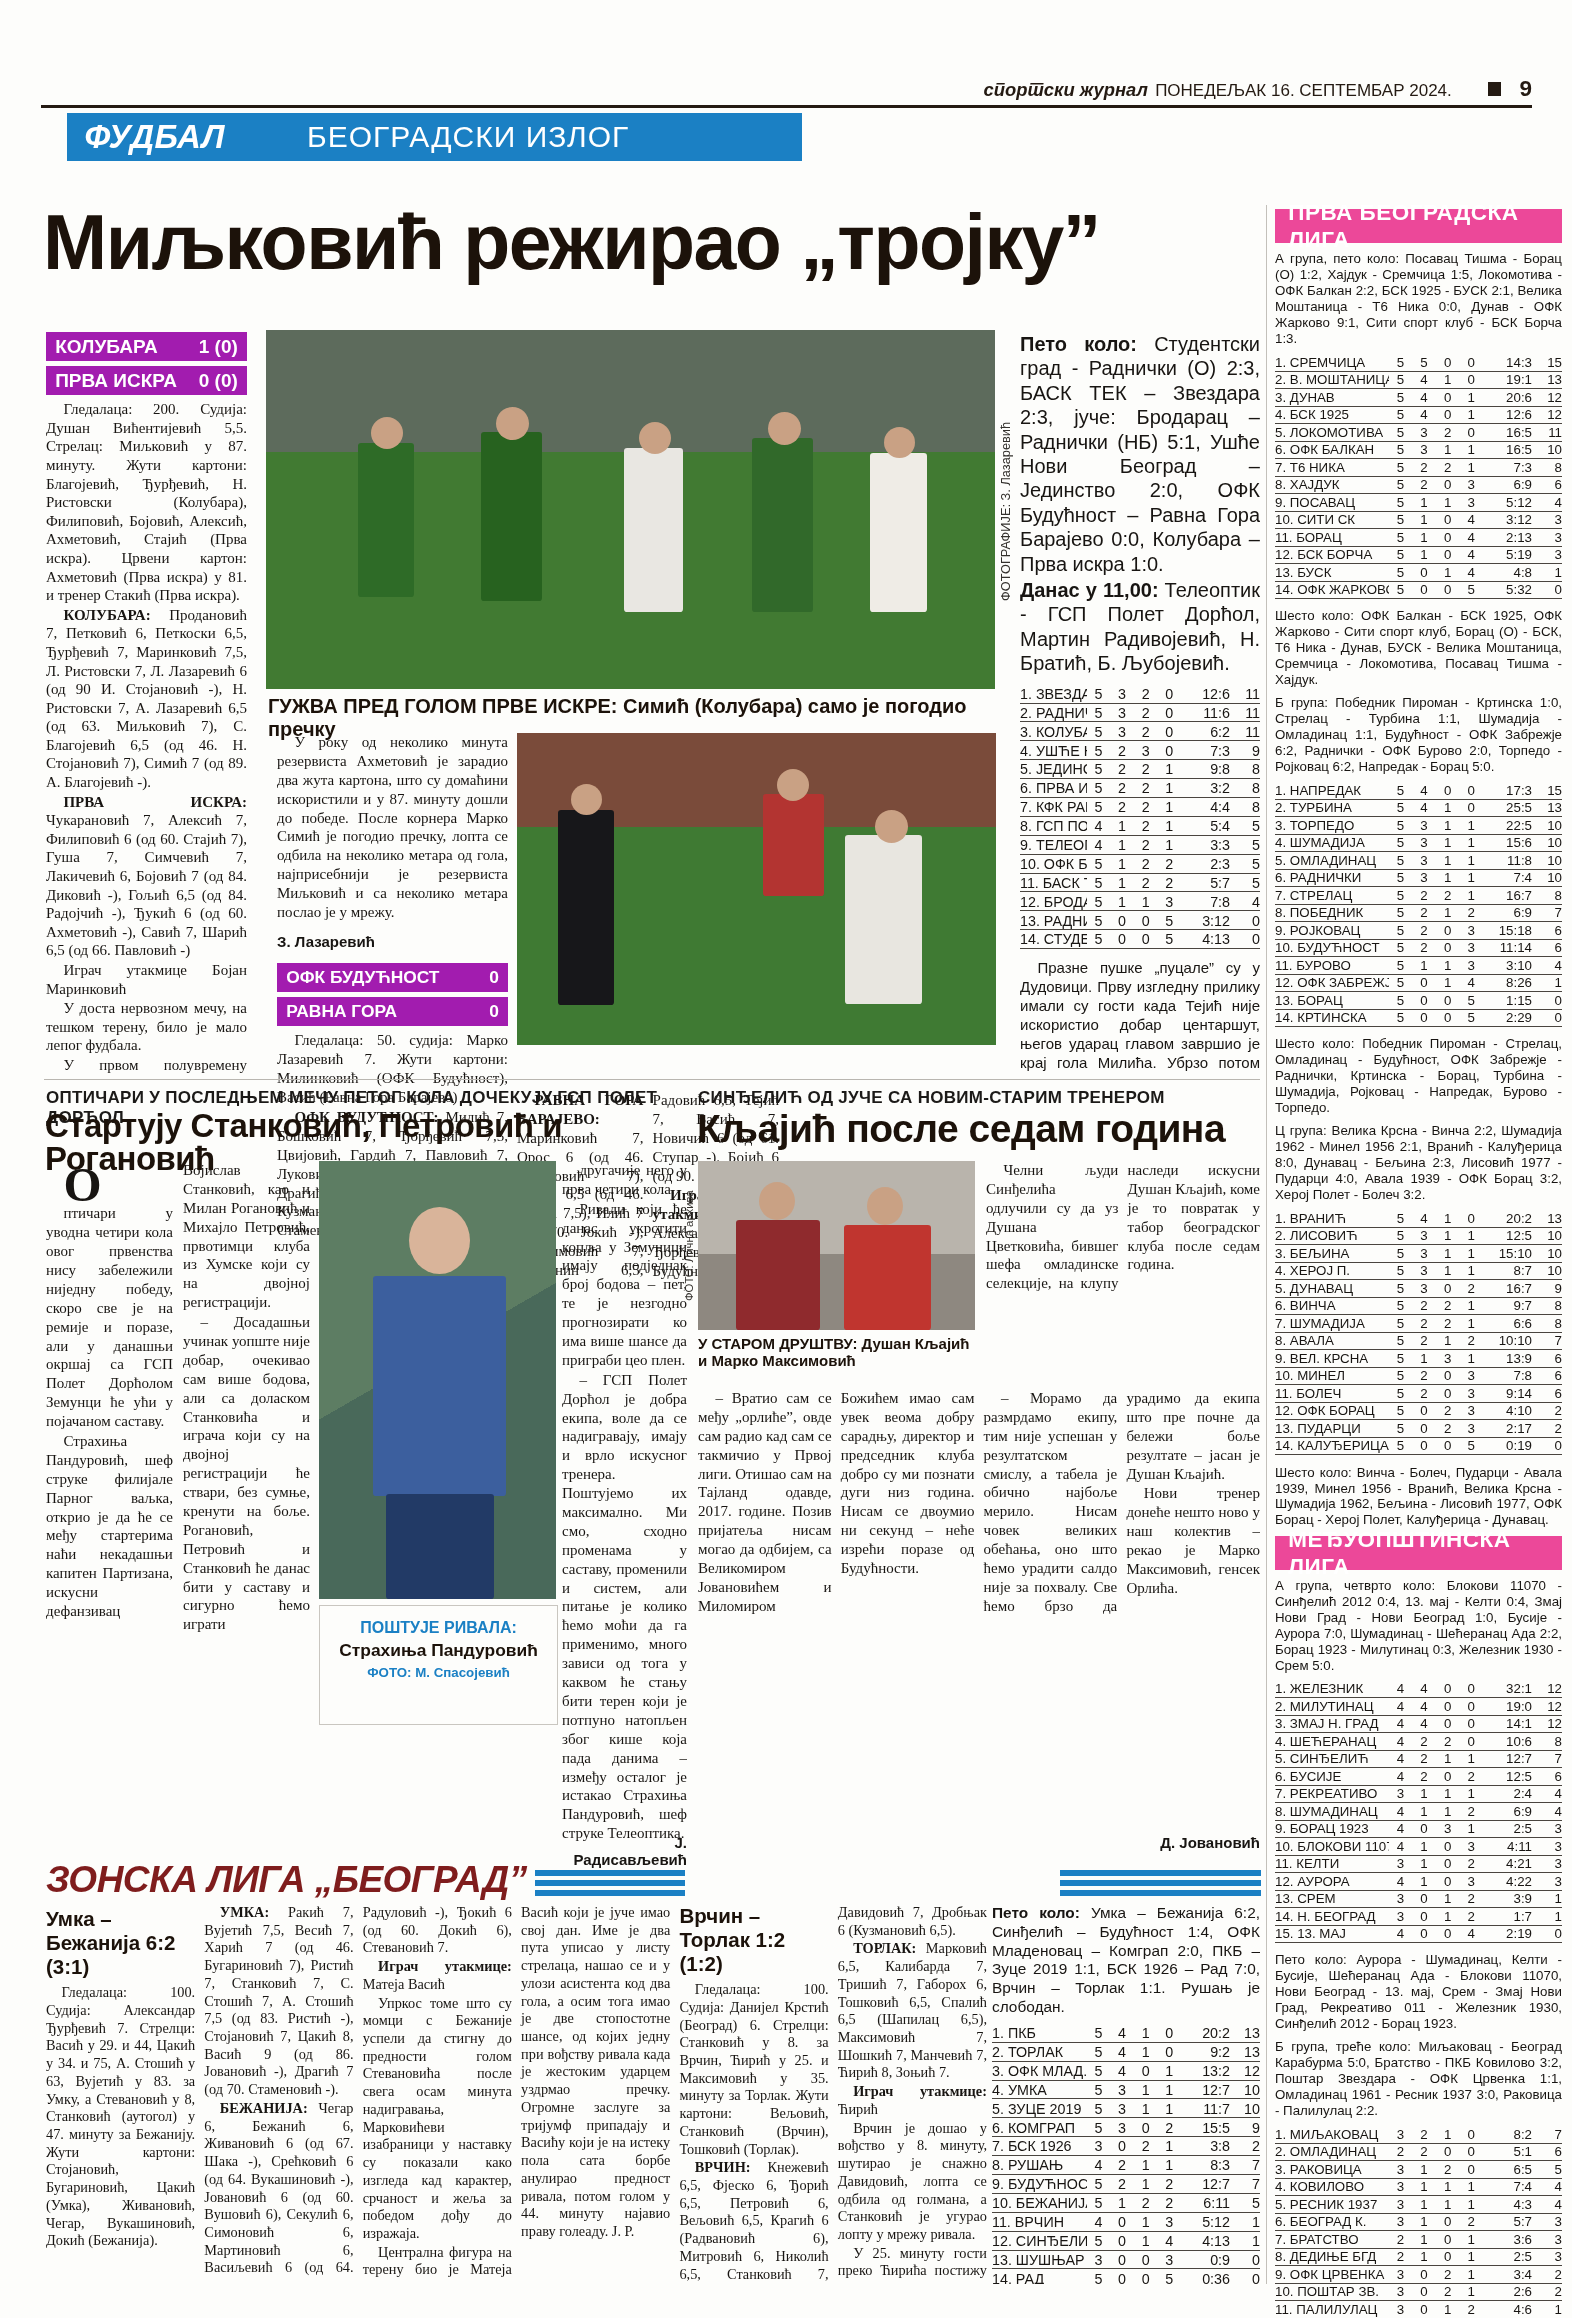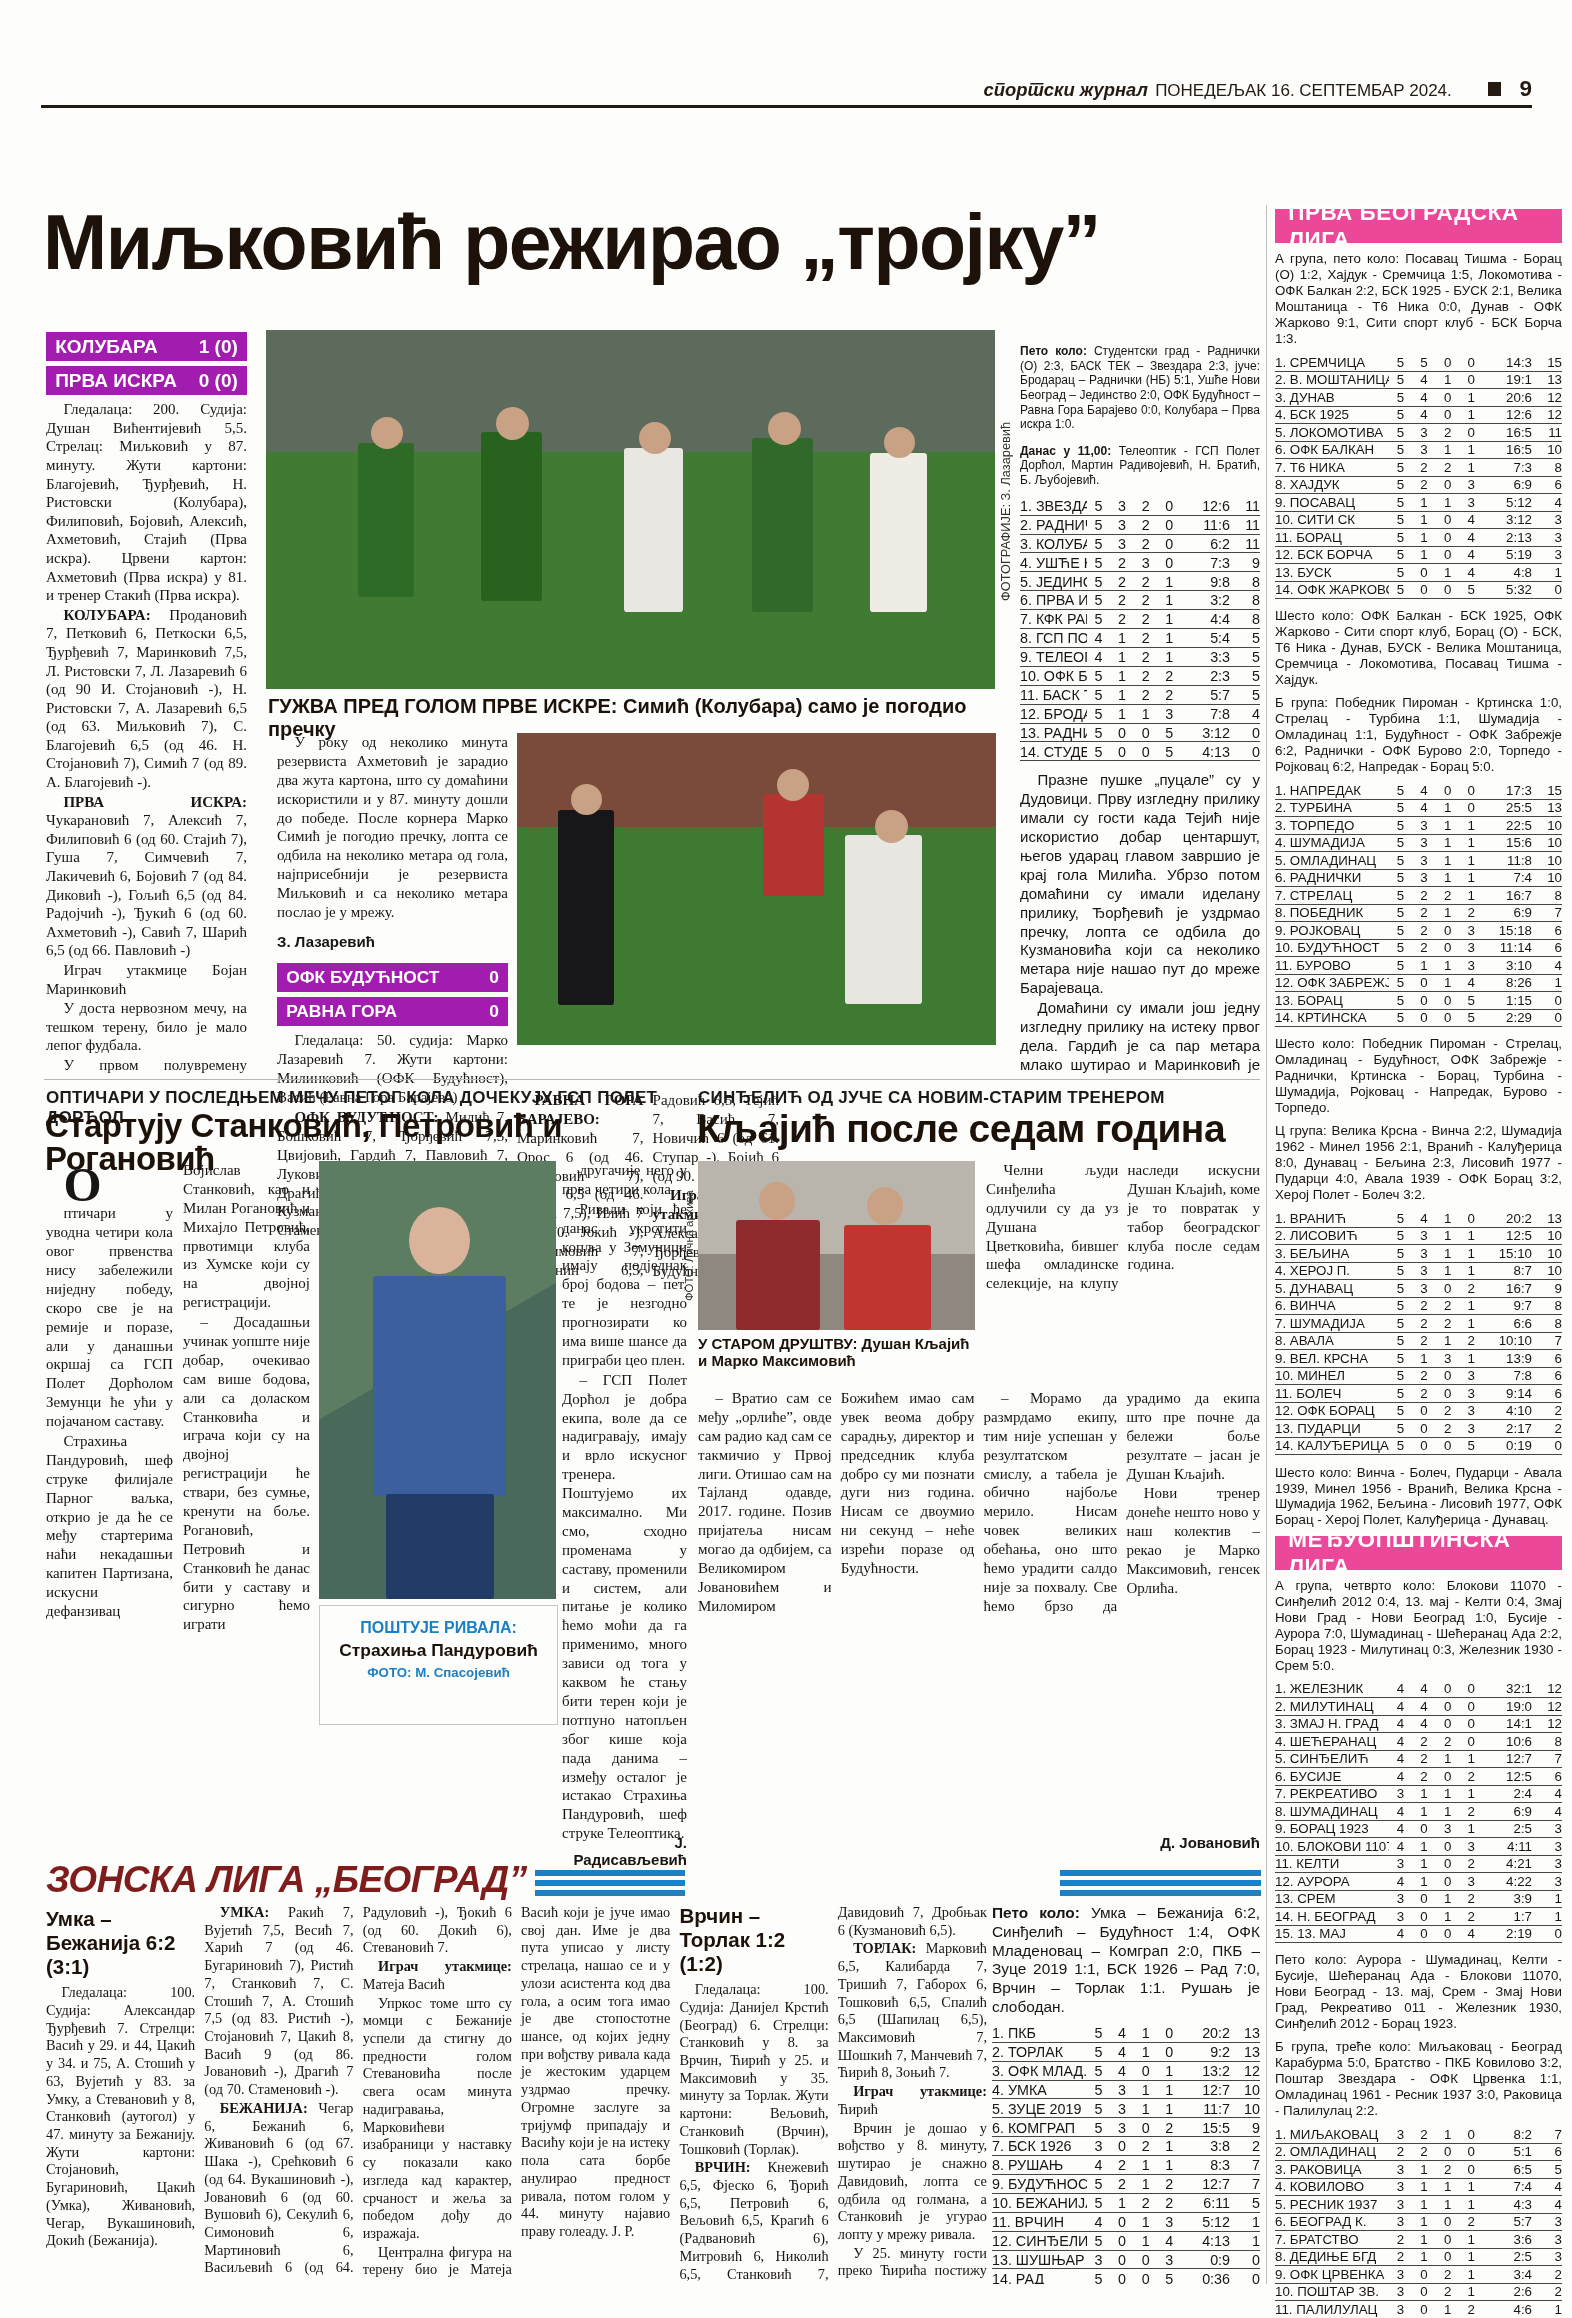--- a/index.html
+++ b/index.html
@@ -27,21 +27,21 @@
   .scorebar{height:29px;background:#a21caf;color:#fff;display:flex;align-items:center;
             justify-content:space-between;font-family:"Liberation Sans",sans-serif;
             font-weight:bold;font-size:19px;padding:0 9.2px;margin-bottom:5.1px;}
   .bodycol p{margin:0 0 1px 0;font-size:15px;line-height:1.24;text-align:justify;text-indent:17.4px;}
   .bodycol p b{font-weight:bold;}
   .byline{font-family:"Liberation Sans",sans-serif;font-weight:bold;font-size:15px;margin-top:11px;}
   .photo{background:linear-gradient(#5d6b5c 0 34%,#417a32 34% 100%);overflow:hidden;}
   .caption{font-family:"Liberation Sans",sans-serif;font-weight:bold;font-size:20px;color:#1c120a;line-height:1.15;}
   .vcred{font-family:"Liberation Sans",sans-serif;font-size:12.8px;color:#33302c;
          writing-mode:vertical-rl;transform:rotate(180deg);text-align:center;}
-  .midcol p{margin:12px 0 2px 0;font-family:"Liberation Sans",sans-serif;font-size:12px;line-height:1.22;text-align:justify;}
+  .midcol p{margin:0 0 2px 0;font-family:"Liberation Sans",sans-serif;font-size:20px;line-height:1.22;text-align:justify;}
   .midcol p b{font-weight:bold;}
   .serifcol p{margin:0 0 1px 0;font-size:15px;line-height:1.26;text-align:justify;text-indent:17.4px;}
   
   .table{font-family:"Liberation Sans",sans-serif;}
   .trow{display:flex;align-items:center;border-bottom:1px solid #4a453f;padding:1.5px 0 1px 0;}
   .tname{flex:1;white-space:nowrap;overflow:hidden;}
   .tnum{width:23.6px;text-align:center;}
   .tgls{width:49px;text-align:right;}
   .tpts{width:30px;text-align:right;}
   .t-main{font-size:14.3px;} .t-main .trow{height:15.4px;}
@@ -80,20 +80,24 @@
 <div class="page">
 
   <div class="abs phead">
     <span class="brand">спортски журнал</span>
     <span>ПОНЕДЕЉАК 16. СЕПТЕМБАР 2024.</span>
     <span class="sq"></span>
     <span class="pno">9</span>
   </div>
   <div class="abs toprule"></div>
 
+  <div class="abs banner">
+    <span class="sec">ФУДБАЛ</span>
+    <span class="strap">БЕОГРАДСКИ ИЗЛОГ</span>
+  </div>
 
   <div class="abs hl1">Миљковић режирао „тројку”</div>
 
   <div class="abs bodycol" style="top:332px;left:46px;width:201px;height:742px;overflow:hidden;">
     <div class="scorebar">
       <span>КОЛУБАРА</span>
       <span>1 (0)</span>
     </div>
     <div class="scorebar">
       <span>ПРВА ИСКРА</span>

